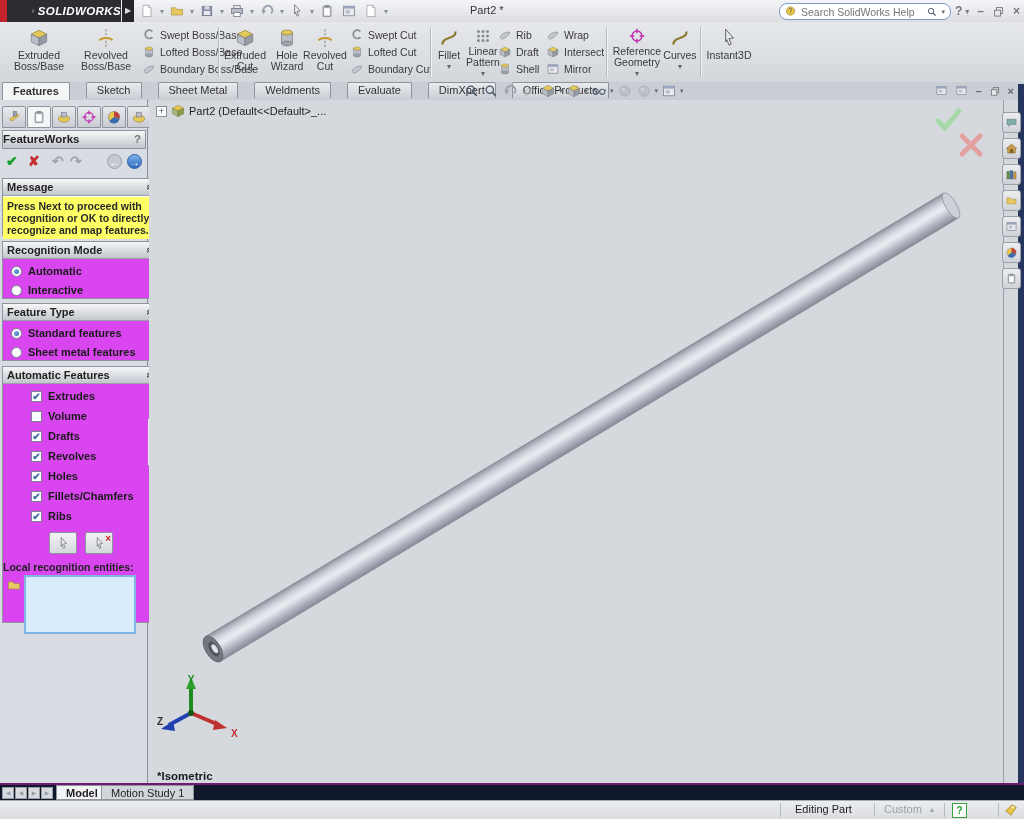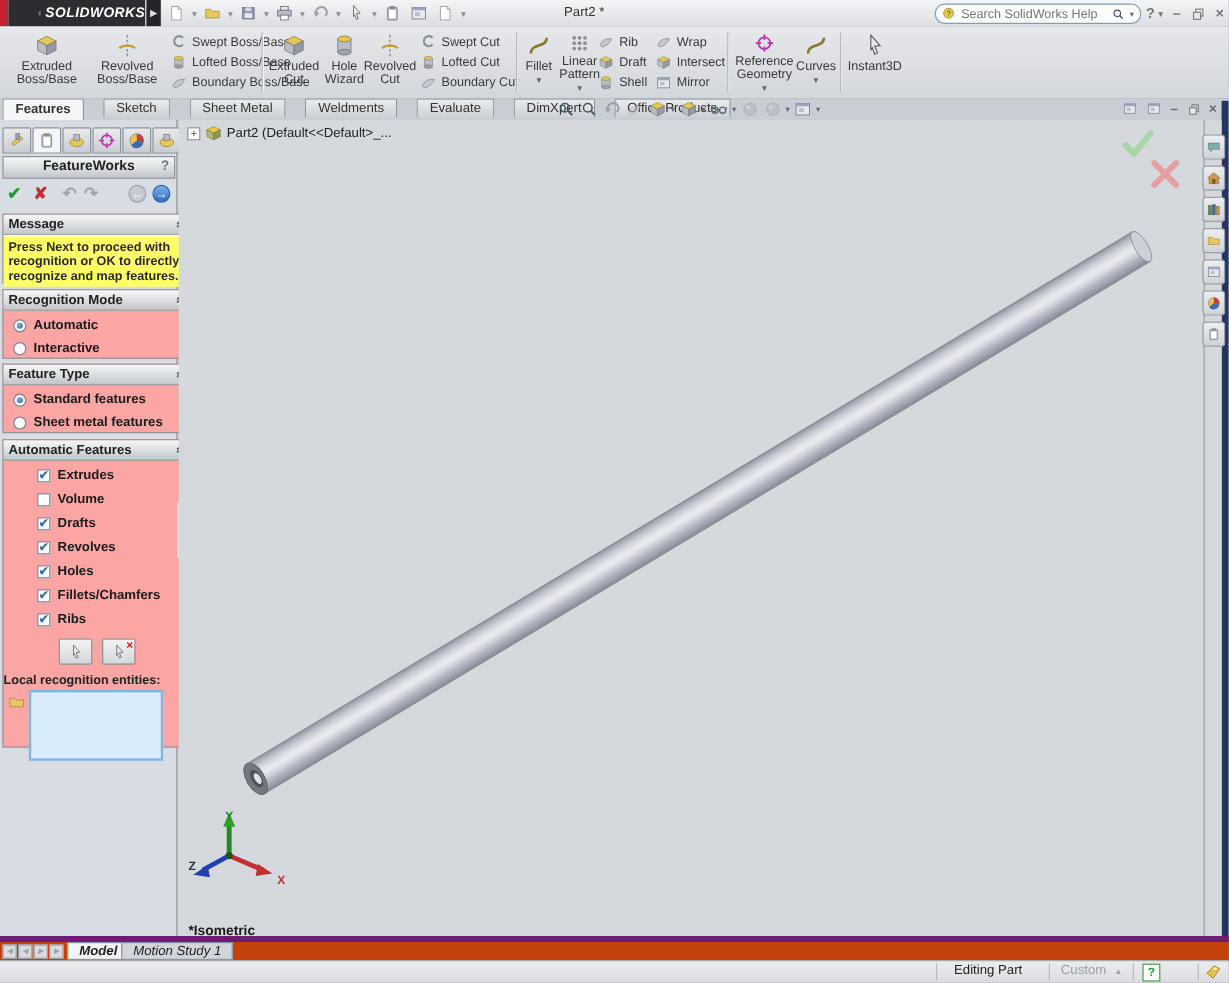--- a/index.html
+++ b/index.html
@@ -54,33 +54,33 @@
     font-weight:bold;font-size:11px;}
   
   .lpanel{position:absolute;left:0;top:100px;width:148px;bottom:34px;background:#D8DDE4;
     border-right:1px solid #8A8F97;box-sizing:border-box;}
   .ptabs{position:absolute;left:2px;top:6px;display:flex;gap:1px;}
   .ptab{width:22px;height:20px;border:1px solid #8E949C;border-radius:2px 2px 0 0;
     background:linear-gradient(#E8EAED,#C9CCD2);display:flex;align-items:center;justify-content:center;}
   .ptab.active{background:#F4F5F7;}
   .pheader{position:absolute;left:2px;top:30px;width:142px;height:17px;
     background:linear-gradient(#F6F7F8,#C2C6CC);border:1px solid #8E949C;font-weight:bold;
-    text-align:center;line-height:17px;font-size:11.5px;}
+    line-height:17px;font-size:11.5px;}
   .pheader .help{position:absolute;right:4px;top:0;color:#777;font-weight:bold;}
   .pactions{position:absolute;left:6px;top:53px;width:136px;height:18px;}
   .pa{position:absolute;top:0;font-size:14px;line-height:17px;font-weight:bold;cursor:default;}
   .pa.ok{left:0;color:#1C9C2C;}
   .pa.cancel{left:22px;color:#C43030;}
   .pa.undo{left:46px;color:#A0A4AC;}
   .pa.redo{left:64px;color:#A0A4AC;}
   .circ{position:absolute;top:1px;width:15px;height:15px;border-radius:50%;color:#fff;
     font-size:10px;line-height:15px;text-align:center;font-weight:bold;}
   .circ.back{right:20px;background:#C7CBD1;border:1px solid #9AA0A8;box-sizing:border-box;}
   .circ.next{right:0;background:linear-gradient(#7FB0E8,#2E6CC0);border:1px solid #2A5CA8;box-sizing:border-box;}
-  .sec{position:absolute;left:2px;width:156px;border:1px solid #8E949C;background:#fca5a5;box-sizing:border-box;}
+  .sec{position:absolute;left:2px;width:156px;border:1px solid #8E949C;background:#d946ef;box-sizing:border-box;}
   .sec-h{height:16px;background:linear-gradient(#F6F7F8,#C2C6CC);border-bottom:1px solid #9AA0A8;
     font-weight:bold;display:flex;justify-content:space-between;align-items:center;padding:0 4px;font-size:11px;}
   .chev{transform:rotate(90deg);font-weight:bold;color:#444;font-size:11px;}
   .msgbody{background:#FFFF66;padding:3px 4px;font-weight:bold;font-size:10.5px;line-height:12px;color:#2a2a2a;
     border-top:1px solid #fff;}
   .optbody{padding:6px 0 0 8px;display:flex;flex-direction:column;gap:7px;}
   .prow{display:flex;align-items:center;gap:6px;font-weight:bold;font-size:11px;color:#1a1a1a;}
   .radio{width:11px;height:11px;border-radius:50%;background:#fff;border:1px solid #7A8292;
     box-sizing:border-box;position:relative;}
   .radio.sel::after{content:"";position:absolute;left:2px;top:2px;width:5px;height:5px;border-radius:50%;
@@ -108,21 +108,21 @@
   .treelabel{font-size:11px;color:#222;}
   .confirm{position:absolute;}
   .iso{position:absolute;left:8px;bottom:3px;font-weight:bold;font-size:11.5px;color:#1a1a1a;}
   
   .navyedge{position:absolute;right:0;top:84px;width:6px;bottom:18px;background:#25355E;}
   .taskpane{position:absolute;right:6px;top:100px;width:15px;bottom:34px;background:#D4D7DB;
     border-left:1px solid #9AA0A8;box-sizing:border-box;}
   .tpbtn{position:absolute;left:-2px;width:17px;height:19px;border:1px solid #9AA0A8;border-radius:3px;
     background:linear-gradient(#EDEEF0,#CFD2D7);display:flex;align-items:center;justify-content:center;}
   
-  .btabs{position:absolute;left:0;right:0;bottom:18px;height:16px;background:#c2410c;border-top:5px solid #701a75;font-style:italic;}
+  .btabs{position:absolute;left:0;right:0;bottom:18px;height:16px;background:#0f172a;border-top:2px solid #701a75;}
   .navbtn{position:absolute;top:2px;width:12px;height:12px;background:#D8DBDF;border:1px solid #989CA4;
     color:#9aa0a8;font-size:6px;line-height:11px;text-align:center;box-sizing:border-box;}
   .btab{position:absolute;top:0;height:15px;line-height:15px;padding:0 9px;border:1px solid #8E949C;
     box-sizing:border-box;background:#D2D5DA;font-size:11px;}
   .btab.active{background:#F3F4F6;font-weight:bold;}
   .statusbar{position:absolute;left:0;right:0;bottom:0;height:18px;
     background:linear-gradient(#ECEDEF,#DADCE0);border-top:1px solid #A7ABB2;line-height:17px;}
   .status-left{position:absolute;left:4px;top:0;color:#222;}
   .status-mode{position:absolute;left:795px;top:0;color:#222;}
   .status-custom{position:absolute;left:884px;top:0;color:#9AA0A8;}

